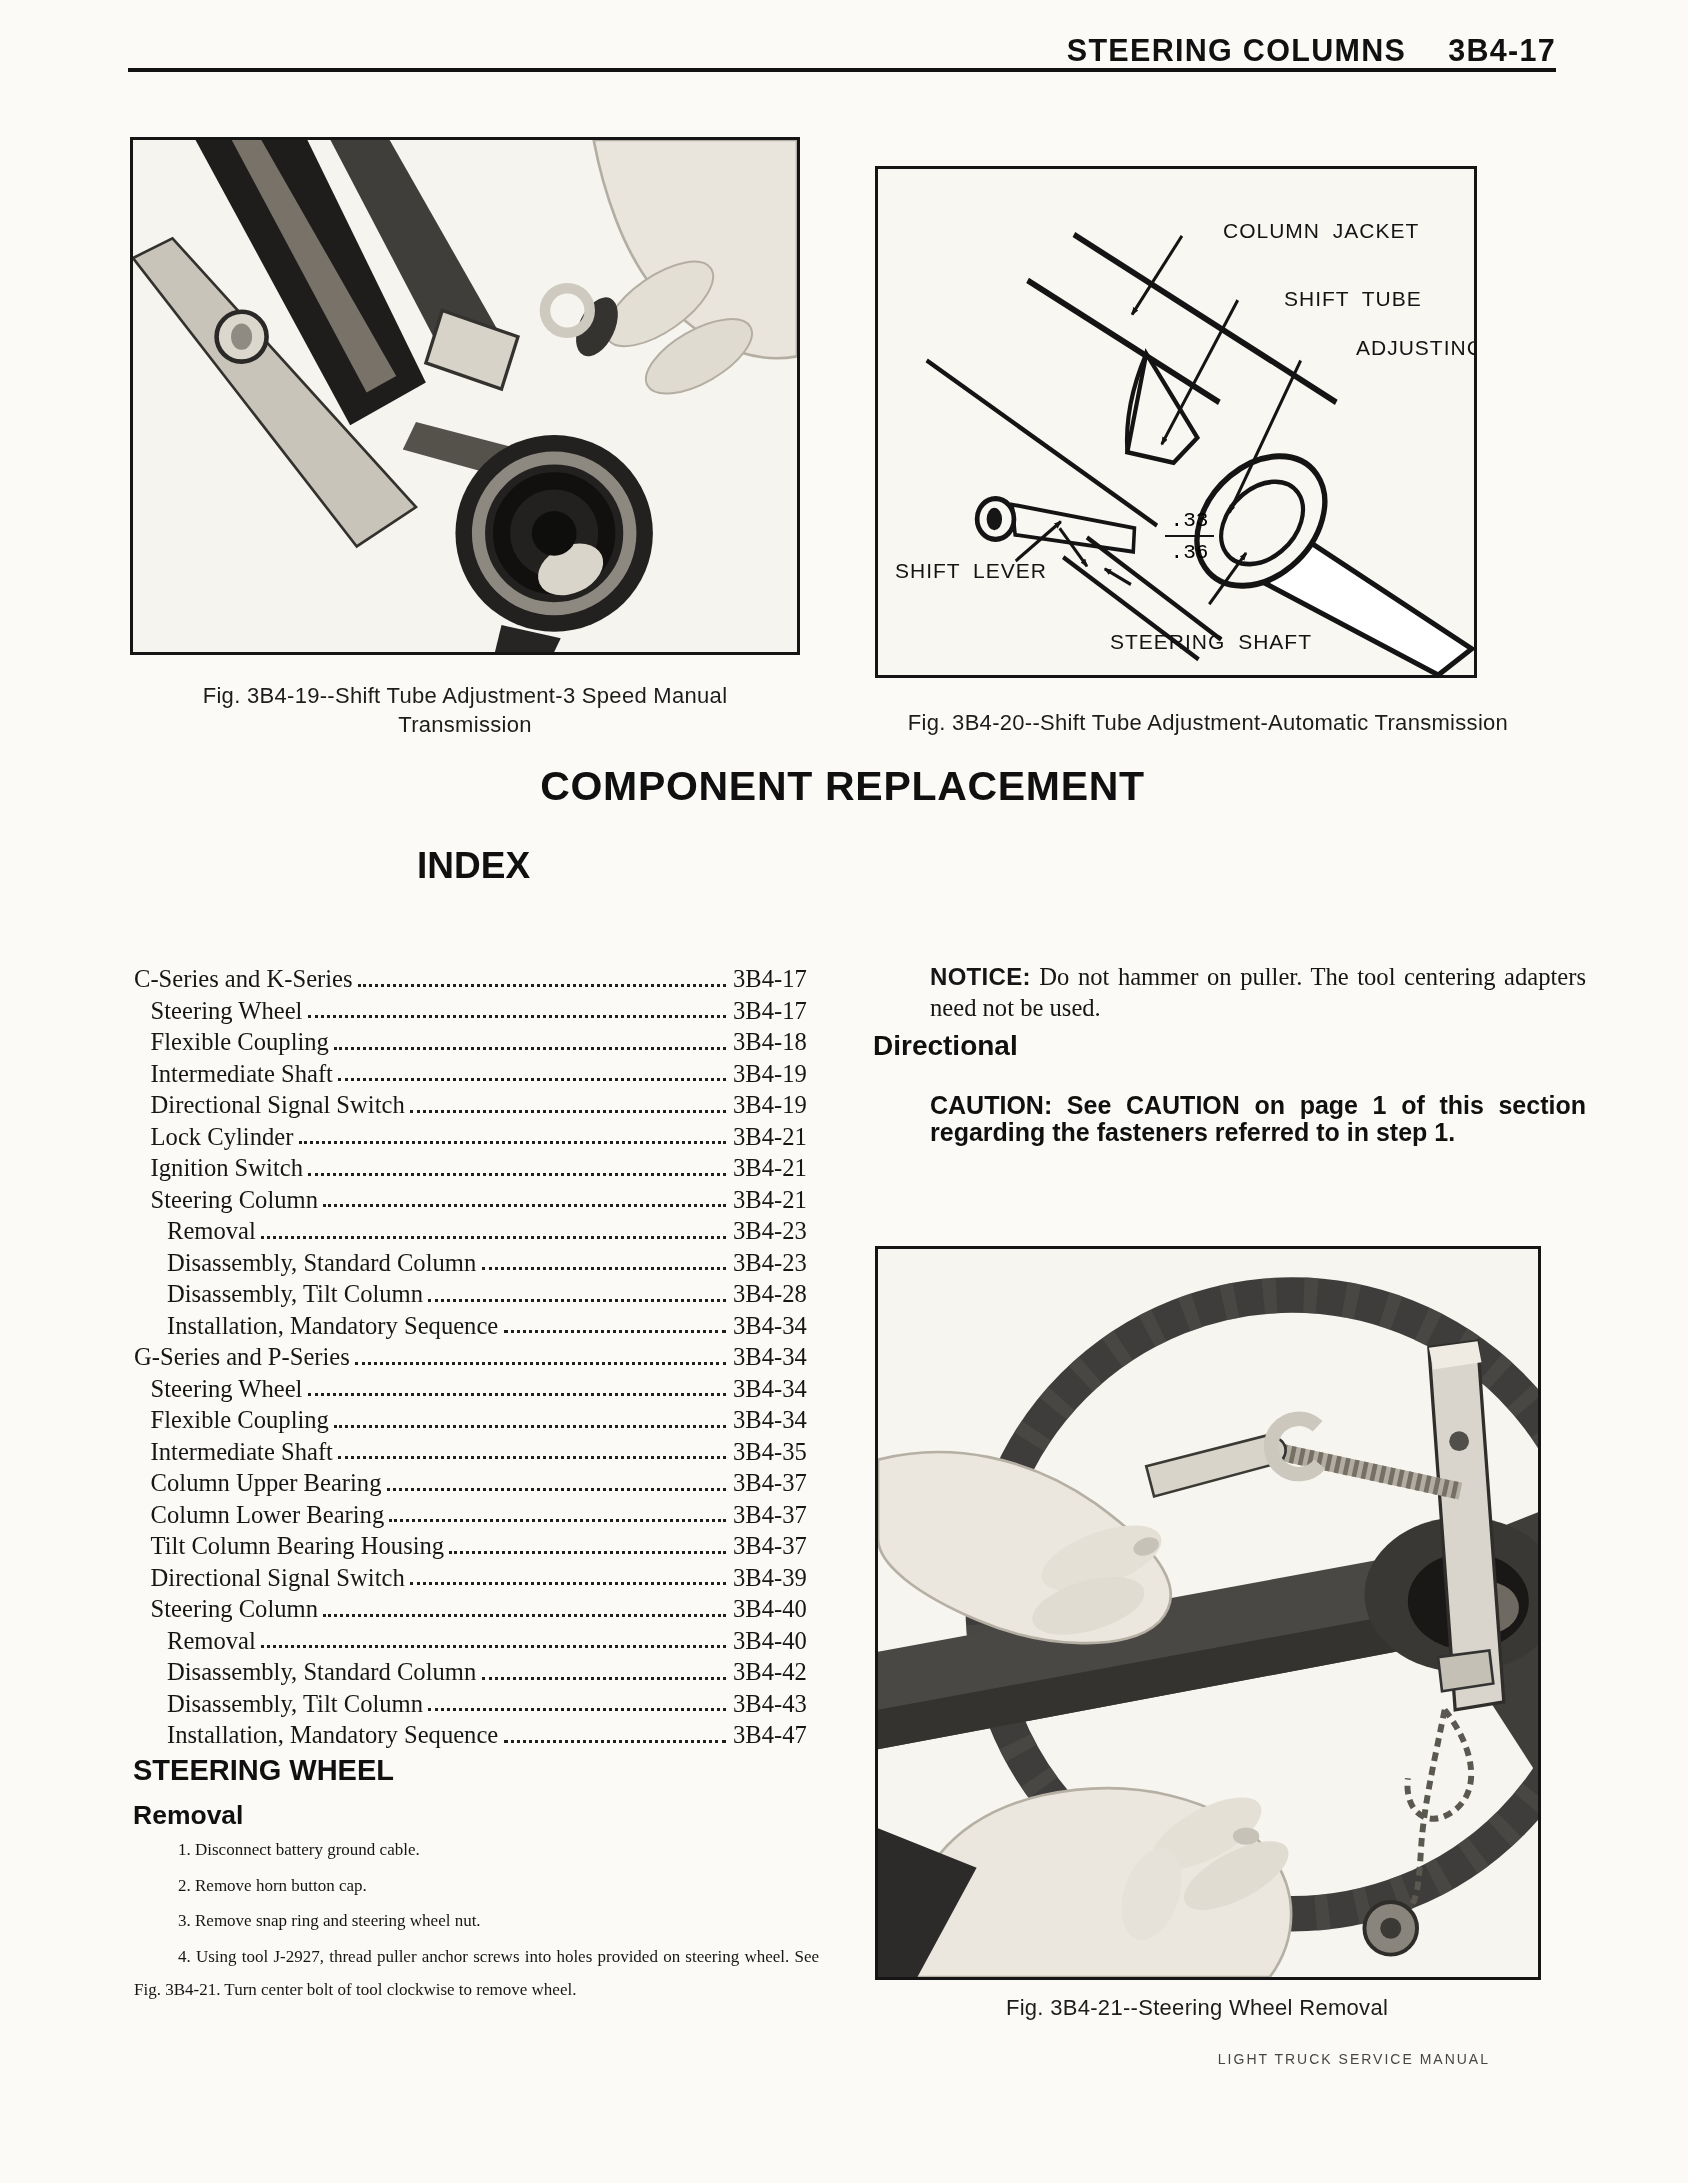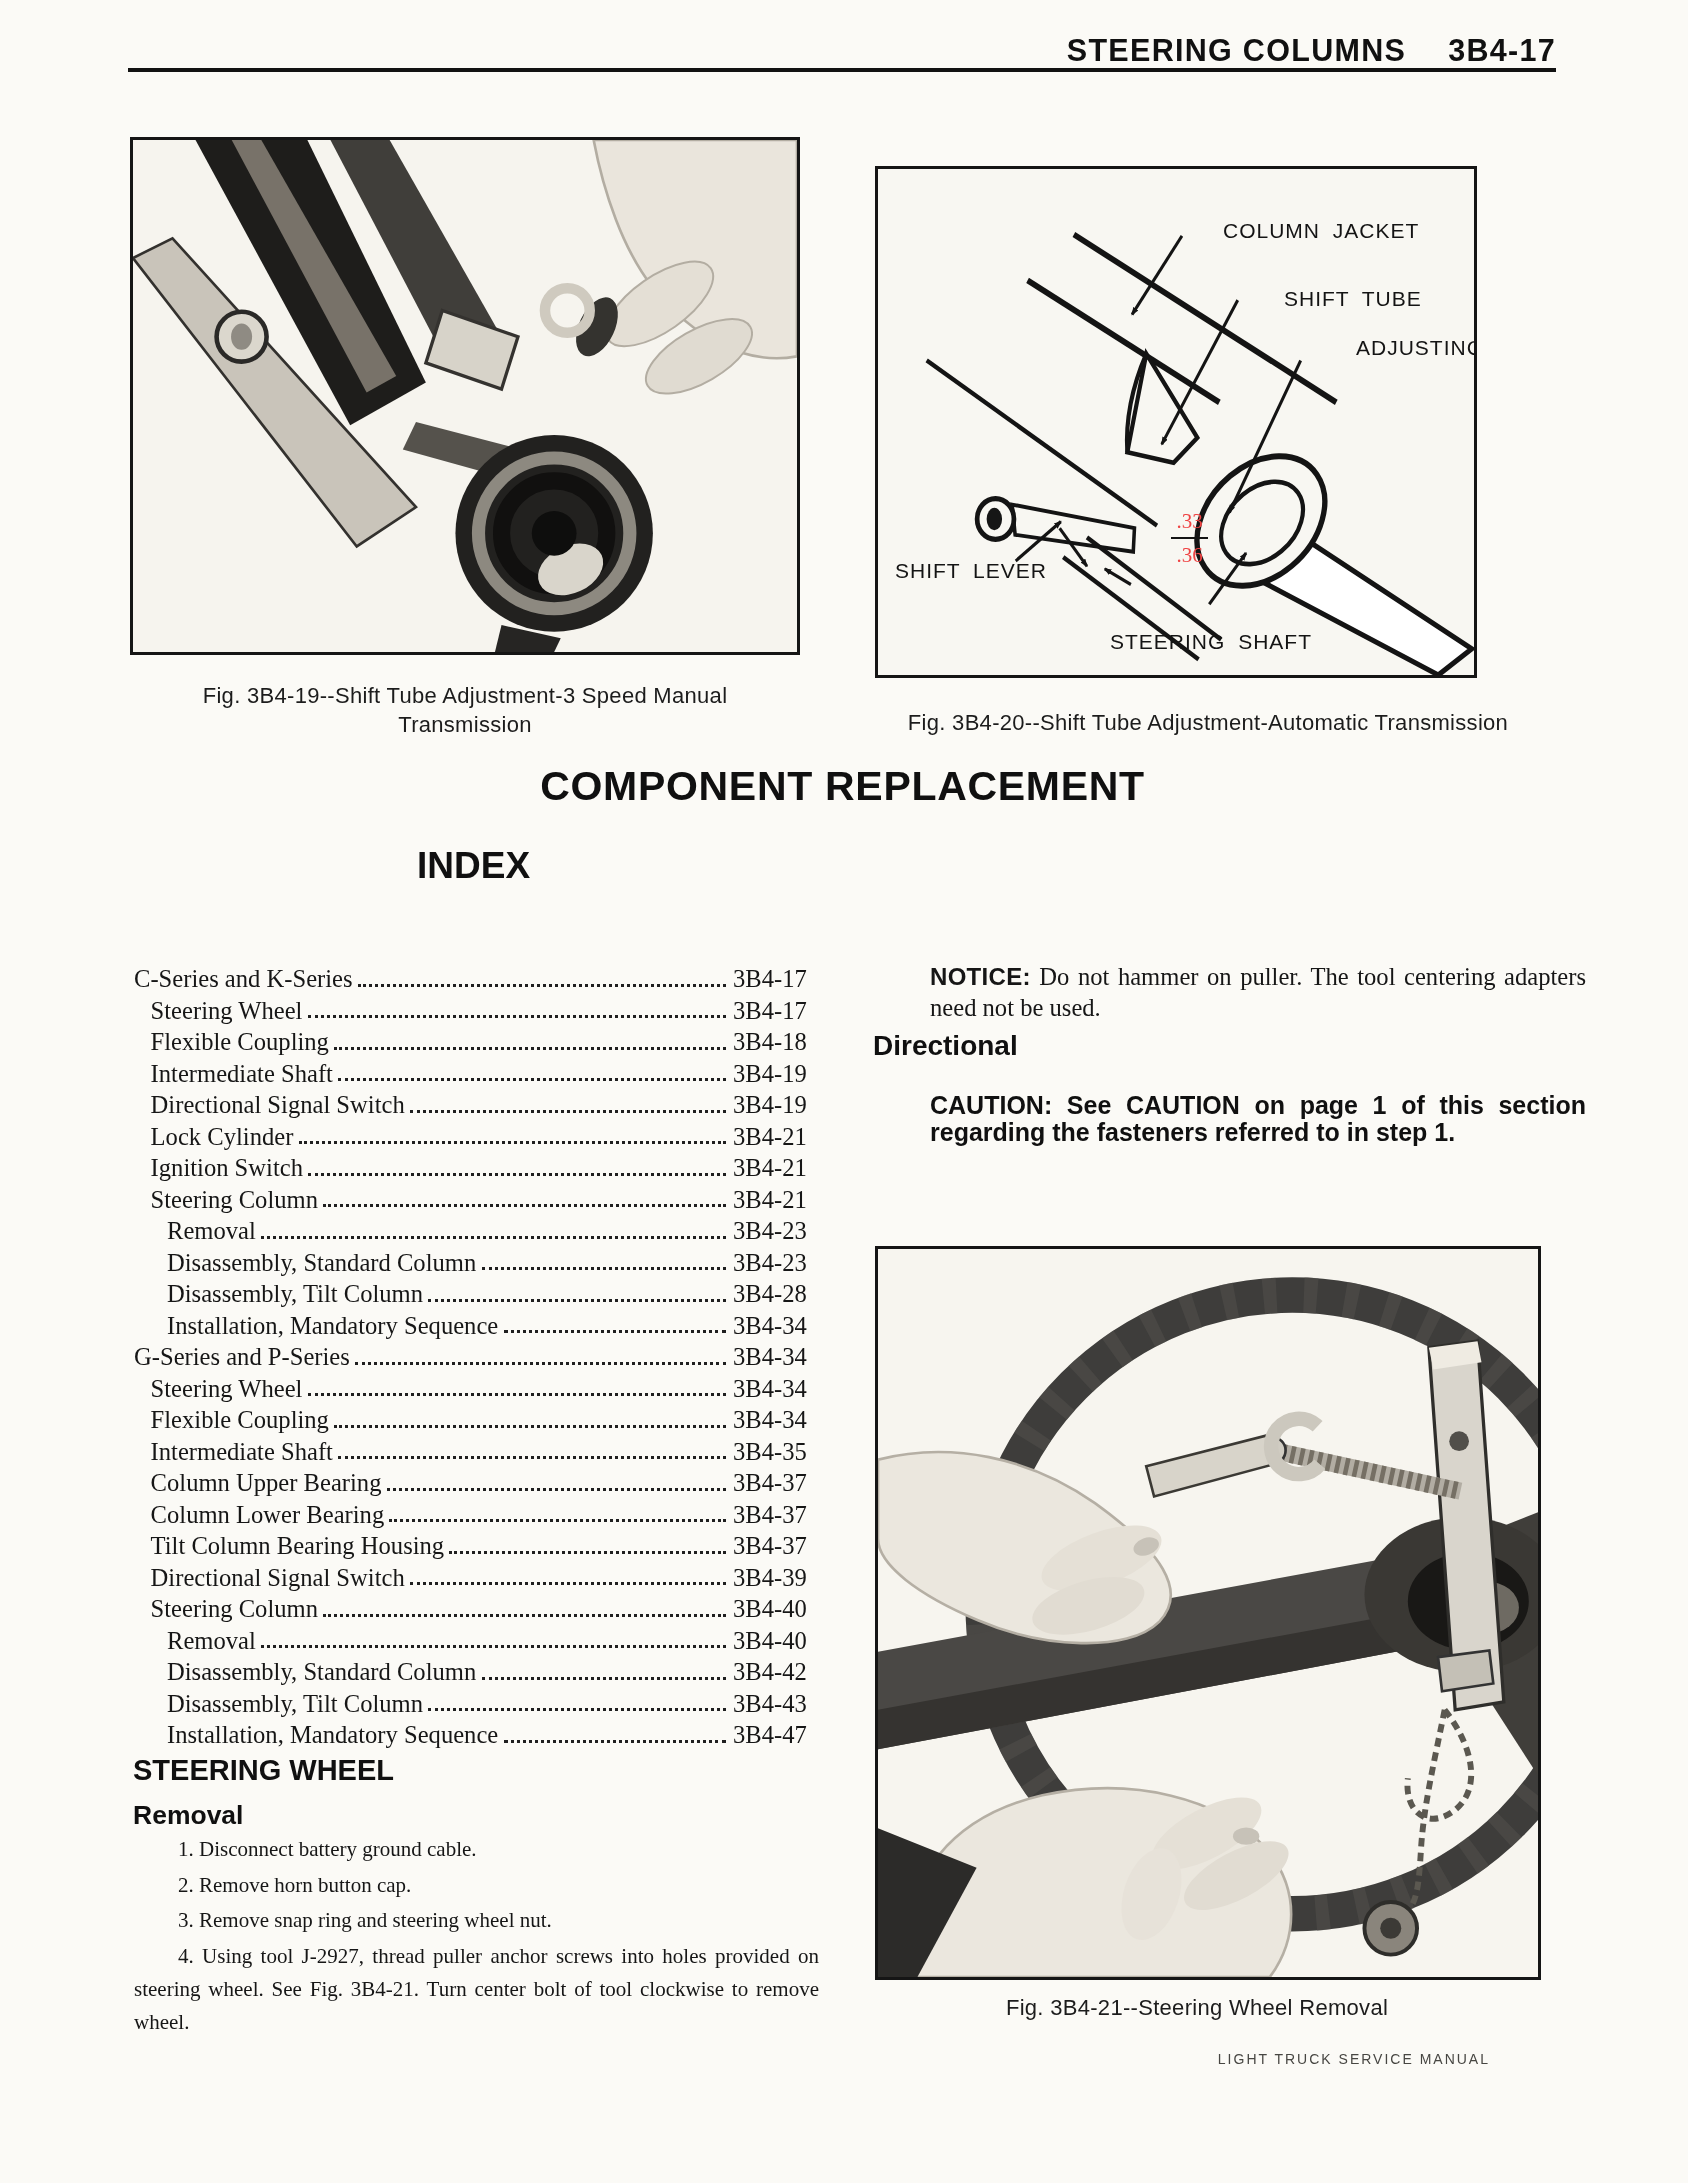--- a/index.html
+++ b/index.html
@@ -27,21 +27,21 @@
              font-family:"Liberation Sans", sans-serif; font-size:22px;
              line-height:29px; color:#1c1c1c; letter-spacing:0.3px; }
   #fig19-cap { left:130px;  top:681px; width:670px; }
   #fig20-cap { left:868px; top:701px; width:680px;margin-top:7px; }
   #fig21-cap { left:875px; top:1993px; width:644px;  }
 
   
   .dlabel { position:absolute; font-family:"Liberation Sans", sans-serif;
             font-size:21px; letter-spacing:1px; word-spacing:6px; color:#141414; white-space:nowrap; }
   .dim-stack { position:absolute; left:285px; top:340px; width:53px; text-align:center;
-               font-family:Liberation Serif, serif; font-size:21px; color:#ef4444; }
+               font-family:Liberation Mono, monospace; font-size:21px; color:#000000; }
   .dim-top { display:inline-block; border-bottom:2.7px solid #141414; padding:0 5.3px 2.7px; }
   .dim-bot { display:block; padding-top:4px; }
 
   
   .main-title { position:absolute; left:129px; top:763px; width:1427px; text-align:center;
                 font-family:"Liberation Sans", sans-serif; font-weight:bold; font-size:41px;
                 letter-spacing:0.7px; color:#101010; }
   .index-heading { position:absolute; left:417px; top:845px;
                    font-family:"Liberation Sans", sans-serif; font-weight:bold; font-size:37px; color:#101010; }
 
@@ -62,21 +62,21 @@
                font-family:"Liberation Sans", sans-serif; font-weight:bold; font-size:28px; color:#101010; }
   .caution { position:absolute; left:930px; top:1092px; width:656px;
              font-family:"Liberation Sans", sans-serif; font-weight:bold;
              font-size:25px; line-height:26.5px; text-align:justify; color:#101010; }
 
   
   .sw-h  { position:absolute; left:133px; top:1754px;
            font-family:"Liberation Sans", sans-serif; font-weight:bold; font-size:29px; color:#101010; }
   .rem-h { position:absolute; left:133px; top:1800px;
            font-family:"Liberation Sans", sans-serif; font-weight:bold; font-size:26.5px; color:#101010; }
-  .steps { position:absolute; left:134px; top:1833px; width:685px; font-size:21px; }
+  .steps { position:absolute; left:134px; top:1833px; width:685px; font-size:17px; }
   .steps p { margin:0 0 2.7px 0; text-indent:44px; line-height:33px; text-align:justify; }
 
   .footer { position:absolute; left:826px; top:2051px; width:664px; text-align:right;
             font-family:"Liberation Sans", sans-serif; font-size:14px;
             letter-spacing:2px; color:#474642; }
 </style>
 </head>
 <body>
 
 <div class="page">

